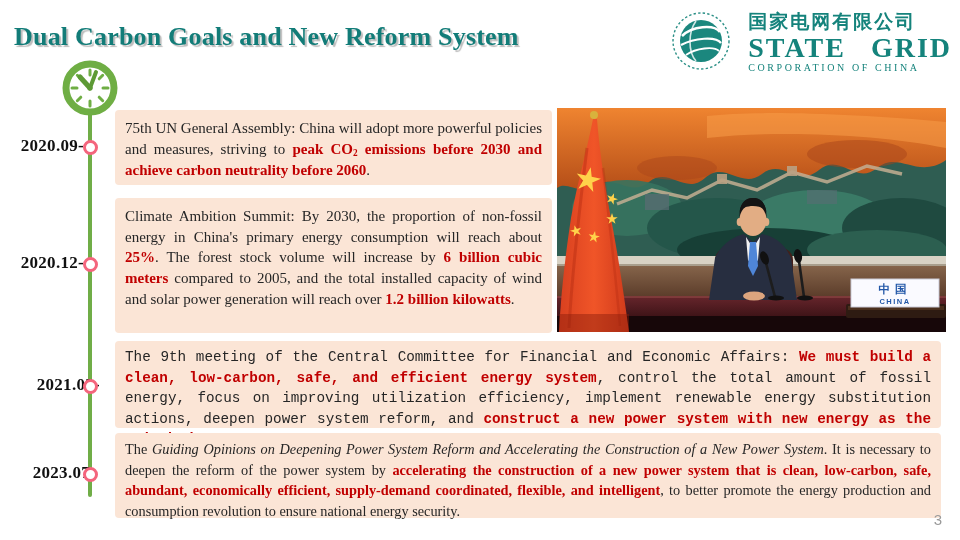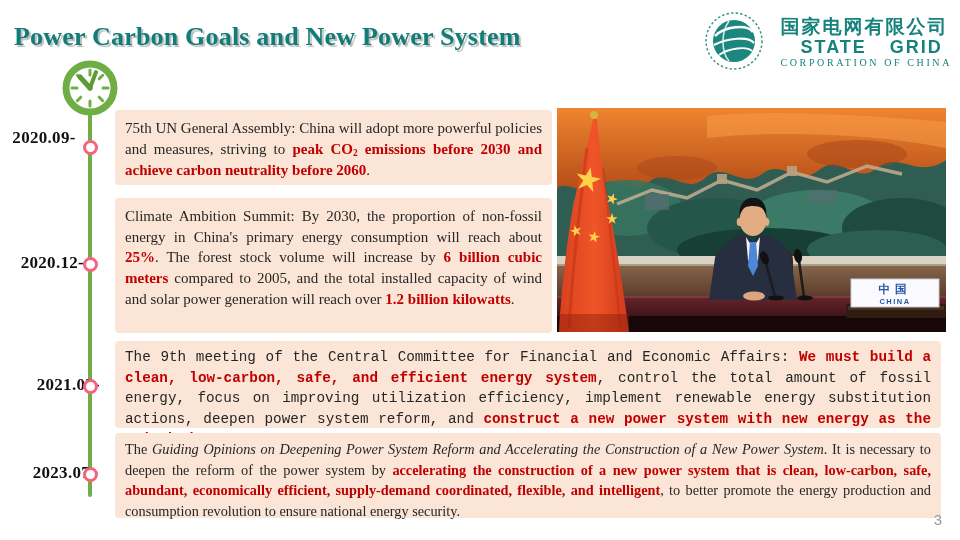--- a/index.html
+++ b/index.html
@@ -10,21 +10,21 @@
   
   .title{
     position:absolute;left:14px;top:22px;
     font-size:26px;font-weight:bold;color:#127c78;
     text-shadow:2px 2px 1px #bdbdbd;
     letter-spacing:.2px;white-space:nowrap;
   }
   .logo{position:absolute;right:8px;top:10px;display:flex;align-items:center;gap:16px;}
   .logo-text{display:flex;flex-direction:column;line-height:1.05;color:#15837c;}
   .logo-cn{font-family:"Liberation Sans",sans-serif;font-weight:bold;font-size:19px;letter-spacing:2px;}
-  .logo-en{font-family:Liberation Sans, sans-serif;font-weight:bold;font-size:18px;letter-spacing:2px;word-spacing:16px;margin-top:1px;margin-left:20px;}
+  .logo-en{font-family:Liberation Serif, serif;font-weight:bold;font-size:28px;letter-spacing:2px;word-spacing:16px;margin-top:1px;}
   .logo-sub{font-family:"Liberation Serif",serif;font-size:10px;letter-spacing:2.6px;margin-top:1px;}
   
   .tl-line{position:absolute;left:88px;top:100px;width:4px;height:397px;background:#70ad47;border-radius:2px;}
   .clock{position:absolute;left:62px;top:60px;}
   .tl-event-date{
     position:absolute;width:80px;text-align:right;
     font-size:17px;font-weight:bold;color:#111111;letter-spacing:.3px;
   }
   .tl-dot{
     position:absolute;left:83px;width:9px;height:9px;border-radius:50%;
@@ -51,21 +51,21 @@
   .page-num{
     position:absolute;right:18px;bottom:12px;
     font-family:"Liberation Sans",sans-serif;font-size:15px;color:#9a9a9a;
   }
 </style>
 </head>
 <body>
 
 <div class="slide">
 
-  <div class="title">Power Carbon Goals and New Power System</div>
+  <div class="title">Dual Carbon Goals and New Reform System</div>
 
   <div class="logo">
     <span>
       <svg width="62" height="62" viewBox="0 0 62 62">
         <circle cx="31" cy="31" r="28" fill="none" stroke="#2a8f86" stroke-width="1.4" stroke-dasharray="2.4 2.2"></circle>
         <circle cx="31" cy="31" r="21" fill="#1b877e"></circle>
         <path d="M12,26 C22,16 44,14 50,22" fill="none" stroke="#ffffff" stroke-width="2.6"></path>
         <path d="M11,35 C24,28 46,26 51,33" fill="none" stroke="#ffffff" stroke-width="2.2"></path>
         <path d="M16,45 C26,38 44,36 49,41" fill="none" stroke="#ffffff" stroke-width="1.8"></path>
         <path d="M26,11 C18,22 18,42 26,51" fill="none" stroke="#ffffff" stroke-width="1.6" opacity=".8"></path>
@@ -93,21 +93,21 @@
           <line x1="15.3" y1="40.7" x2="18.8" y2="37.2"></line>
       </g>
       <g stroke="#5d9a35" stroke-linecap="round">
         <line x1="28" y1="28" x2="18" y2="17" stroke-width="5"></line>
         <line x1="28" y1="28" x2="34" y2="12" stroke-width="4"></line>
       </g>
       <circle cx="28" cy="28" r="2.6" fill="#5d9a35"></circle>
     </svg>
   </div>
 
-  <div class="tl-event-date" style="left:4px;top:128px;text-align:center;">2020.09-</div>
+  <div class="tl-event-date" style="left:4px;top:136px;">2020.09-</div>
   <div class="tl-dot" style="top:140px;"></div>
   <div class="tl-event-date" style="left:4px;top:253px;">2020.12-</div>
   <div class="tl-dot" style="top:257px;"></div>
   <div class="tl-event-date" style="left:20px;top:375px;">2021.03-</div>
   <div class="tl-dot" style="top:379px;"></div>
   <div class="tl-event-date" style="left:16px;top:463px;">2023.07-</div>
   <div class="tl-dot" style="top:467px;"></div>
 
   <div id="box1" class="box box-sm"><span class="sg-n">75th UN General Assembly: China will adopt more powerful policies and measures, striving to </span><span class="sg-r">peak CO</span><span class="sg-rs">2</span><span class="sg-r"> emissions before 2030 and achieve carbon neutrality before 2060</span><span class="sg-n">.</span></div>
   <div id="box2" class="box box-sm"><span class="sg-n">Climate Ambition Summit: By 2030, the proportion of non-fossil energy in China's primary energy consumption will reach about </span><span class="sg-r">25%</span><span class="sg-n">. The forest stock volume will increase by </span><span class="sg-r">6 billion cubic meters</span><span class="sg-n"> compared to 2005, and the total installed capacity of wind and solar power generation will reach over </span><span class="sg-r">1.2 billion kilowatts</span><span class="sg-n">.</span></div>

